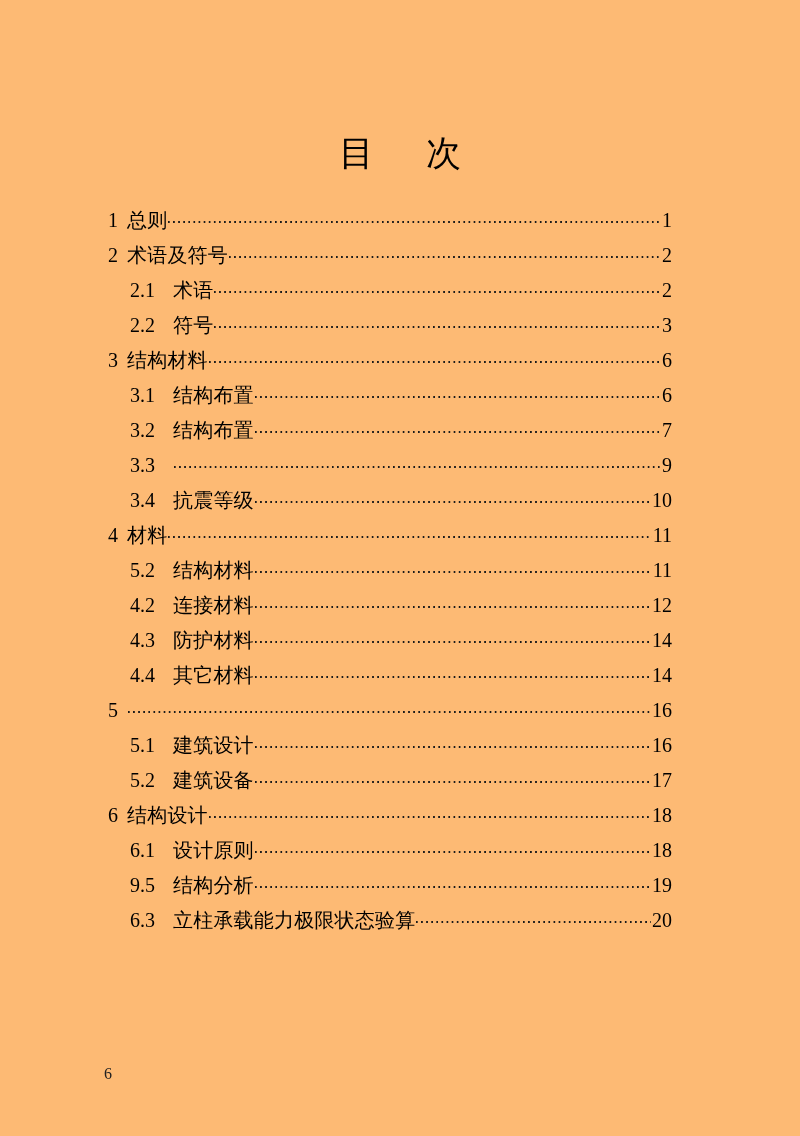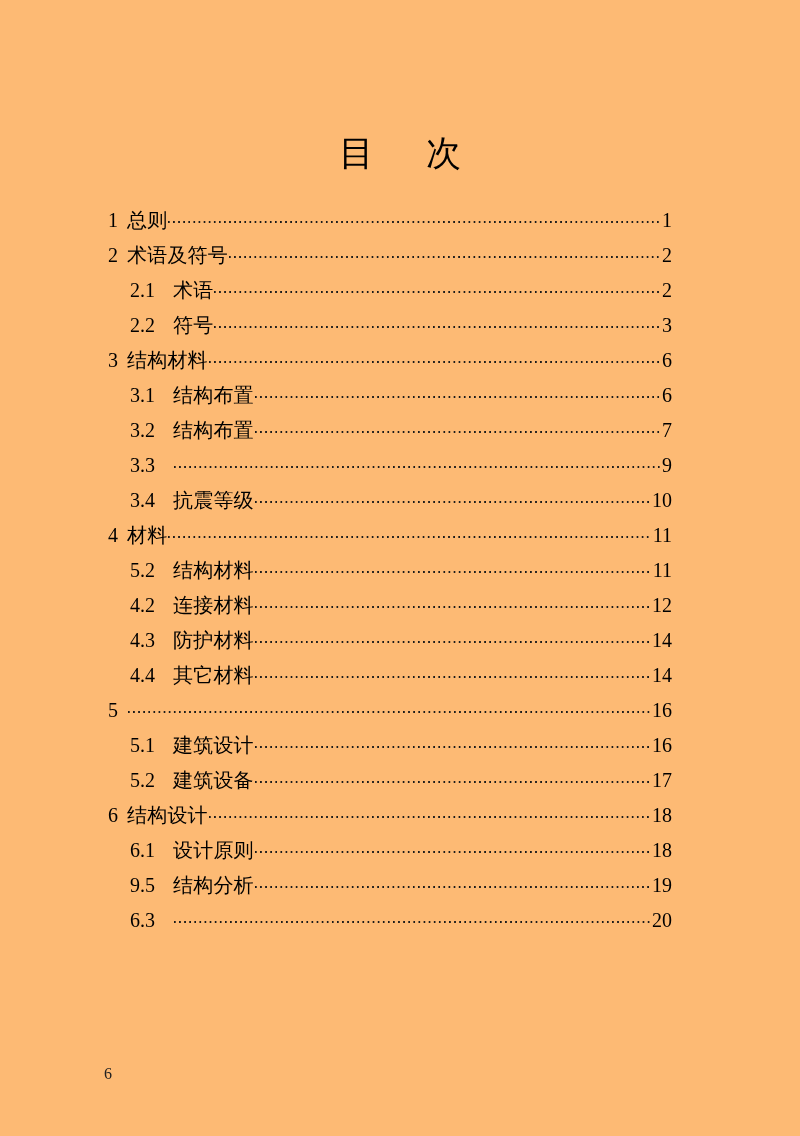--- a/index.html
+++ b/index.html
@@ -241,20 +241,21 @@
         <span class="entry-page">18</span>
       </div>
       <div class="toc-entry level-2">
         <span class="entry-num">9.5</span>
         <span class="entry-text">结构分析</span>
         <span class="leader"></span>
         <span class="entry-page">19</span>
       </div>
       <div class="toc-entry level-2">
         <span class="entry-num">6.3</span>
+        <span class="entry-text">立柱承载能力极限状态验算</span>
         <span class="leader"></span>
         <span class="entry-page">20</span>
       </div>
     </div>
 
   <div class="page-footer">6</div>
 
 </div>
 
 </body></html>

